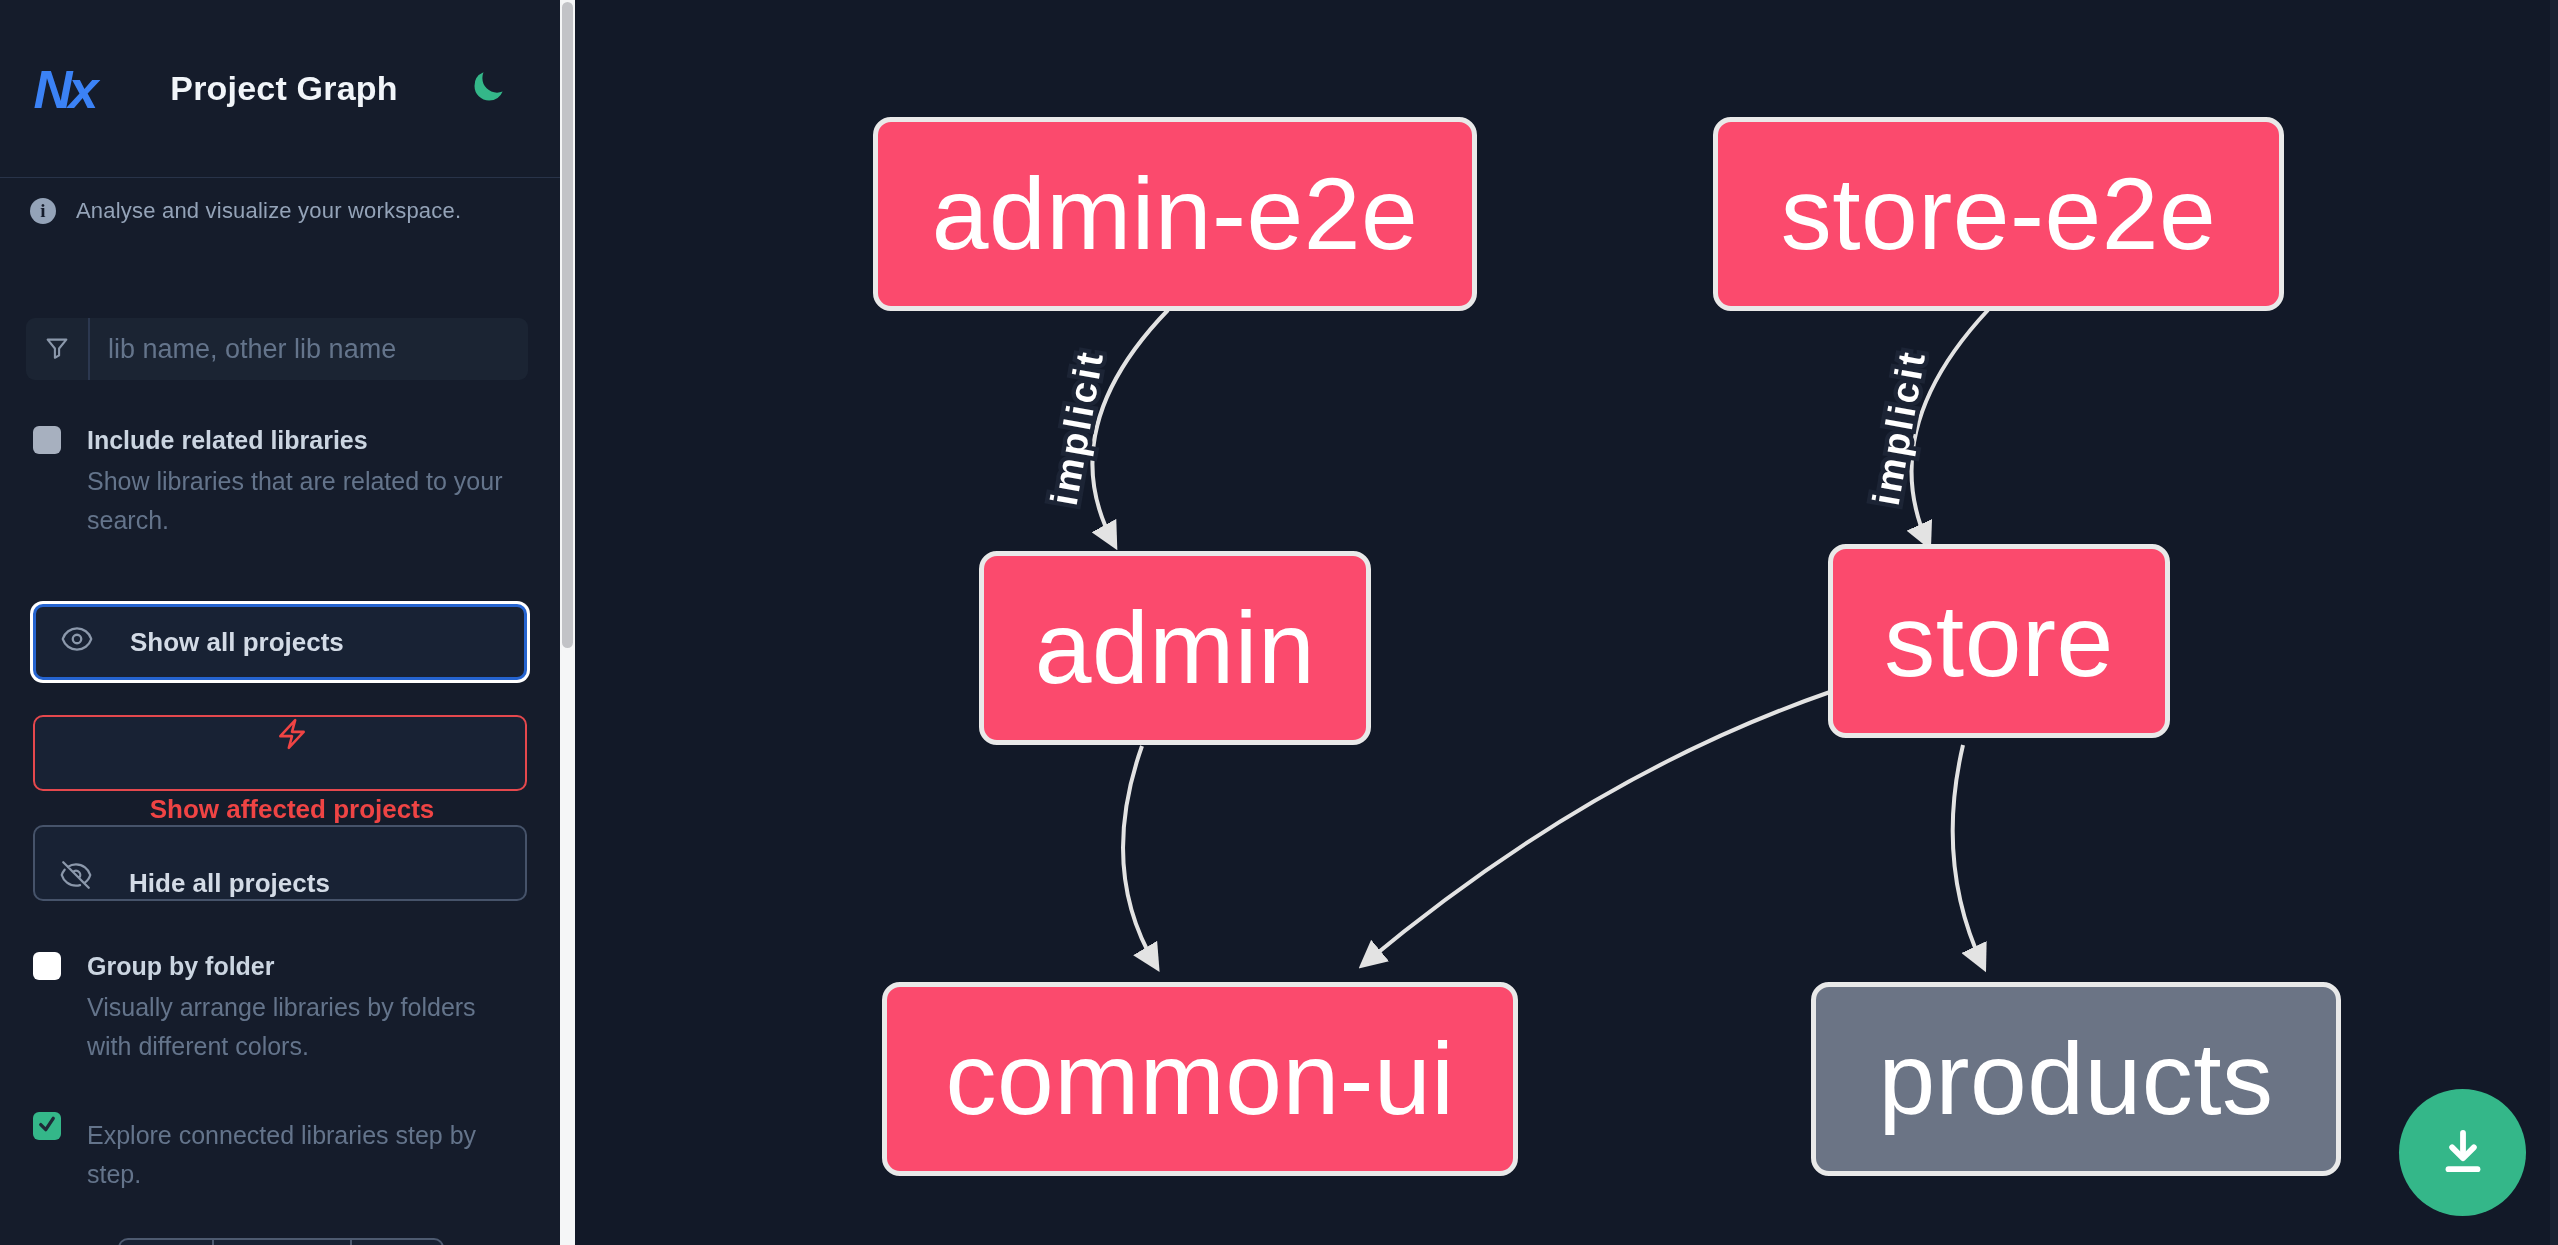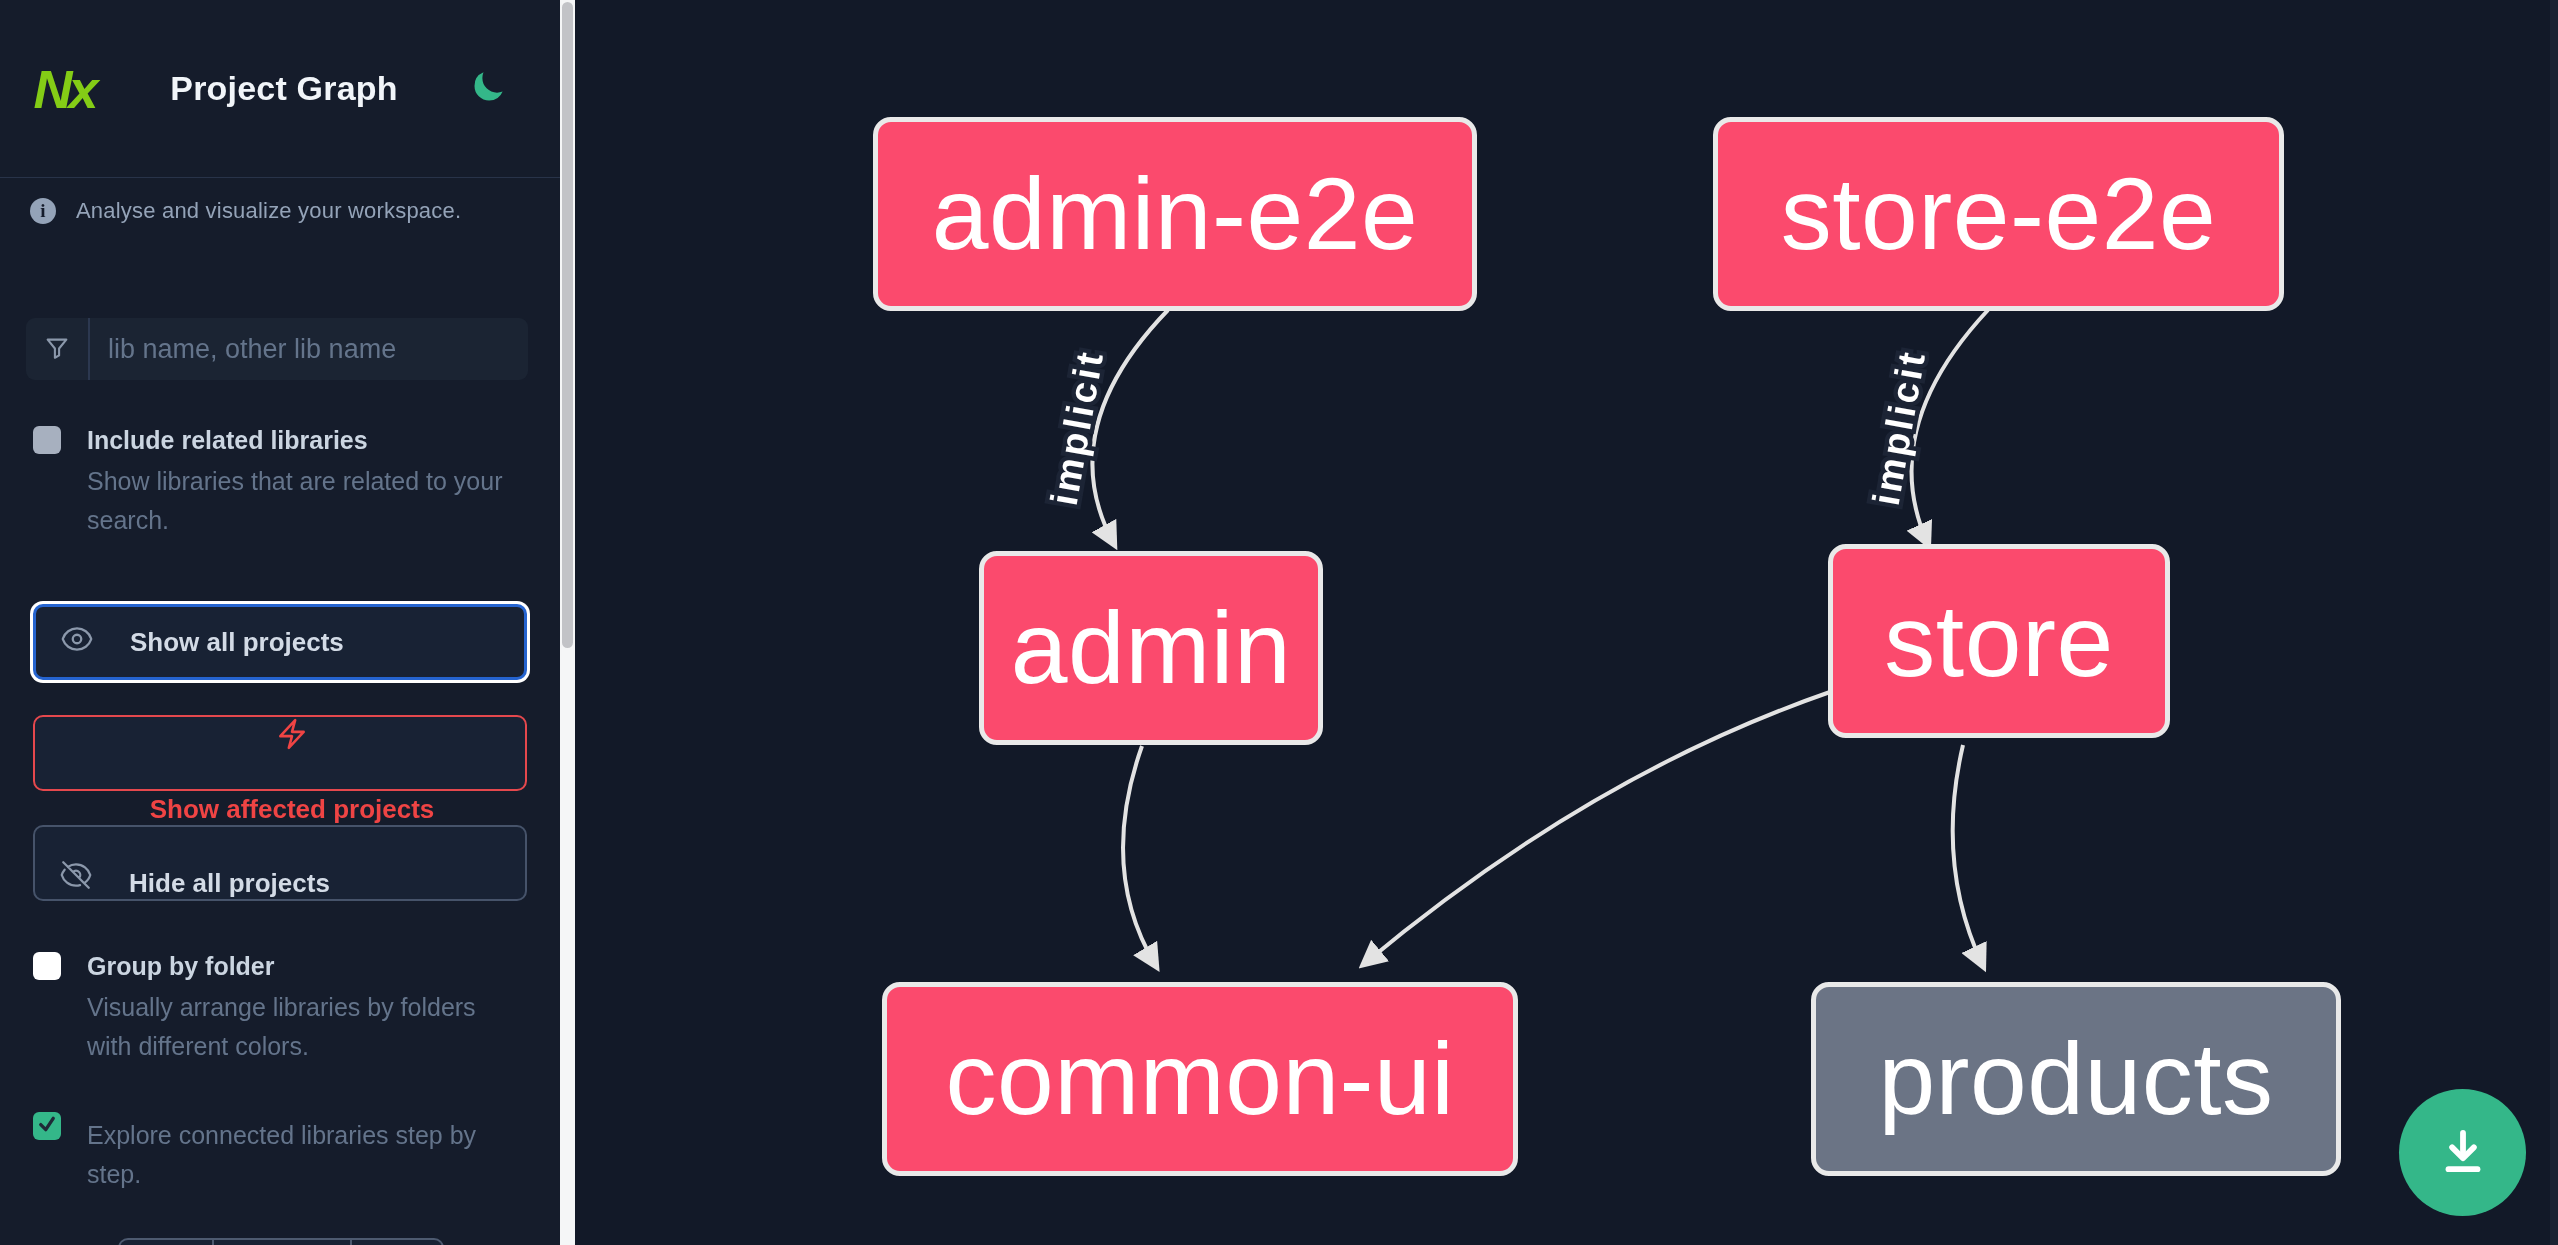--- a/index.html
+++ b/index.html
@@ -17,21 +17,21 @@
     background:#151c2b;
   }
   .sidebar-header {
     position:absolute; left:0; top:0; width:560px; height:178px;
     border-bottom:1px solid #283349;
     display:flex; align-items:center;
   }
   .nx-logo {
     margin-left:28px; width:72px; height:68px;
     display:flex; align-items:center; justify-content:center;
-    color:#84cc16; font-size:54px; font-weight:800; letter-spacing:-4px;
+    color:#3b82f6; font-size:54px; font-weight:800; letter-spacing:-4px;
     font-style:italic;
   }
   .app-title {
     margin:0 auto; font-size:34px; font-weight:700; color:#f1f5f9;
     letter-spacing:0.2px;
   }
   .moon-btn {
     margin-right:52px; width:40px; height:40px; border:none; background:transparent;
     cursor:pointer; display:flex; align-items:center; justify-content:center;
   }
@@ -130,21 +130,21 @@
     position:absolute; z-index:2;
     border:5px solid #e9e9e9; border-radius:18px;
     color:#ffffff; font-size:102px; font-weight:400; letter-spacing:0.5px;
     display:flex; align-items:center; justify-content:center;
     cursor:pointer;
   }
   .node-pink { background:#fb4a6d; }
   .node-gray { background:#6b7485; }
   #n-admin-e2e { left:873px;  top:117px; width:604px; height:194px; }
   #n-store-e2e { left:1713px; top:117px; width:571px; height:194px; }
-  #n-admin     { left:979px;  top:551px; width:344px; height:194px; }
+  #n-admin     { left:979px;  top:551px; width:392px; height:194px; }
   #n-store     { left:1828px; top:544px; width:342px; height:194px; }
   #n-common-ui { left:882px;  top:982px; width:636px; height:194px; }
   #n-products  { left:1811px; top:982px; width:530px; height:194px; }
 
   .edge-label {
     font-size:38px; font-weight:700; letter-spacing:3px;
     fill:#ffffff; stroke:#1c2435; stroke-width:9px; paint-order:stroke;
     text-anchor:middle; dominant-baseline:middle;
   }
 

